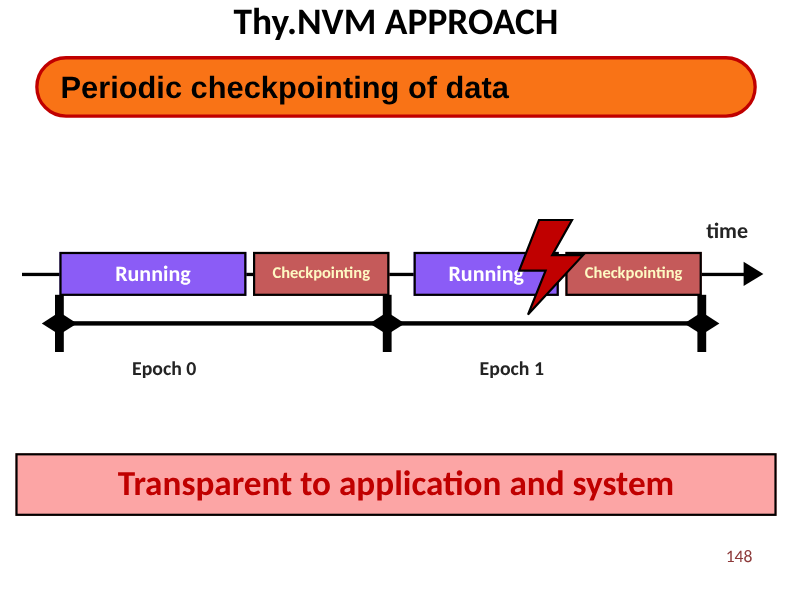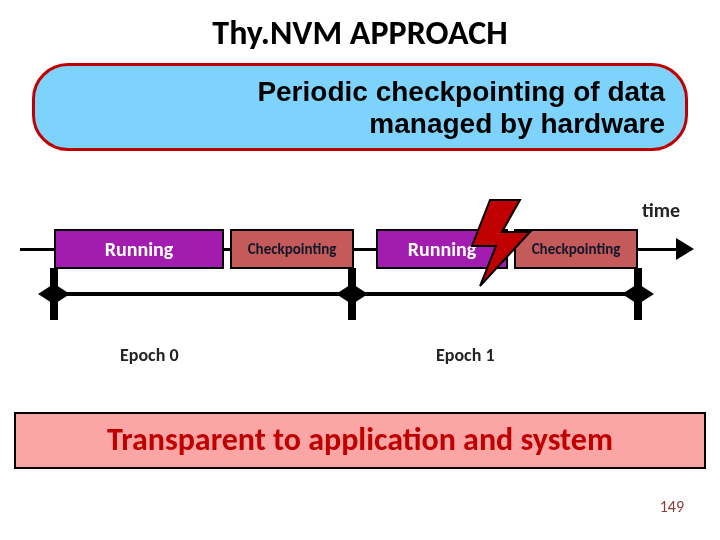--- a/index.html
+++ b/index.html
@@ -9,29 +9,29 @@
     background: #ffffff;
     font-family: Calibri, Arial, sans-serif;
     position: relative;
     overflow: hidden;
   }
   .title {
     text-align: center;
     font-size: 34px;
     font-weight: bold;
     color: #000;
-    margin-top: 12px;
+    margin-top: 0;
   }
   .subtitle-box {
     margin: 10px 32px 0 32px;
-    background: #7dd3fc;
+    background: #f97316;
     border: 3px solid #c00000;
     border-radius: 36px;
     padding: 10px 20px 8px 20px;
-    text-align: right;
+    text-align: left;
   }
   .subtitle-box .line {
     font-family: Arial, sans-serif;
     font-size: 28px;
     font-weight: bold;
     color: #000;
     line-height: 1.15;
   }
   .time-label {
     position: absolute;
@@ -69,27 +69,27 @@
     position: absolute;
     top: 5px;
     height: 40px;
     display: flex;
     align-items: center;
     justify-content: center;
     border: 2px solid #000;
     font-weight: bold;
   }
   .running {
-    background: #a21caf;
+    background: #8b5cf6;
     color: #fff;
     font-size: 20px;
   }
   .checkpoint {
     background: #c55a5a;
-    color: #0f172a;
+    color: #fef9c3;
     font-size: 15px;
   }
   .r1 { left: 34px;  width: 170px; }
   .c1 { left: 210px; width: 124px; }
   .r2 { left: 356px; width: 132px; }
   .c2 { left: 494px; width: 124px; }
 
   .epoch-markers {
     position: absolute;
     top: 268px;
@@ -129,21 +129,20 @@
     background: #000;
   }
   .eb0 { left: 58px; width: 288px; }
   .eb1 { left: 356px; width: 276px; }
   .epoch-label {
     position: absolute;
     top: 56px;
     font-weight: bold;
     font-size: 18px;
     color: #242424;
-    margin-top: 20px;
   }
   .el0 { left: 120px; }
   .el1 { left: 436px; }
 
   .lightning {
     position: absolute;
     top: 198px;
     left: 468px;
     width: 70px;
     height: 90px;
@@ -170,21 +169,20 @@
     color: #8d3a3a;
   }
 </style>
 </head>
 <body>
 
 <div class="title">Thy.NVM APPROACH</div>
 
 <div class="subtitle-box">
   <div class="line">Periodic checkpointing of data</div>
-  <div class="line">managed by hardware</div>
 </div>
 
 <div class="time-label">time</div>
 
 <div class="timeline">
   <div class="arrow-line"></div>
   <div class="arrow-head"></div>
   <div class="block running r1">Running</div>
   <div class="block checkpoint c1">Checkpointing</div>
   <div class="block running r2">Running</div>
@@ -206,13 +204,13 @@
   <div class="epoch-label el0">Epoch 0</div>
   <div class="epoch-label el1">Epoch 1</div>
 </div>
 
 <svg class="lightning" viewBox="0 0 70 90">
   <polygon points="22,2 52,2 34,34 62,34 12,88 28,48 4,48" fill="#c00000" stroke="#000" stroke-width="2"></polygon>
 </svg>
 
 <div class="bottom-banner">Transparent to application and system</div>
 
-<div class="page-num">149</div>
+<div class="page-num">148</div>
 
 </body></html>

